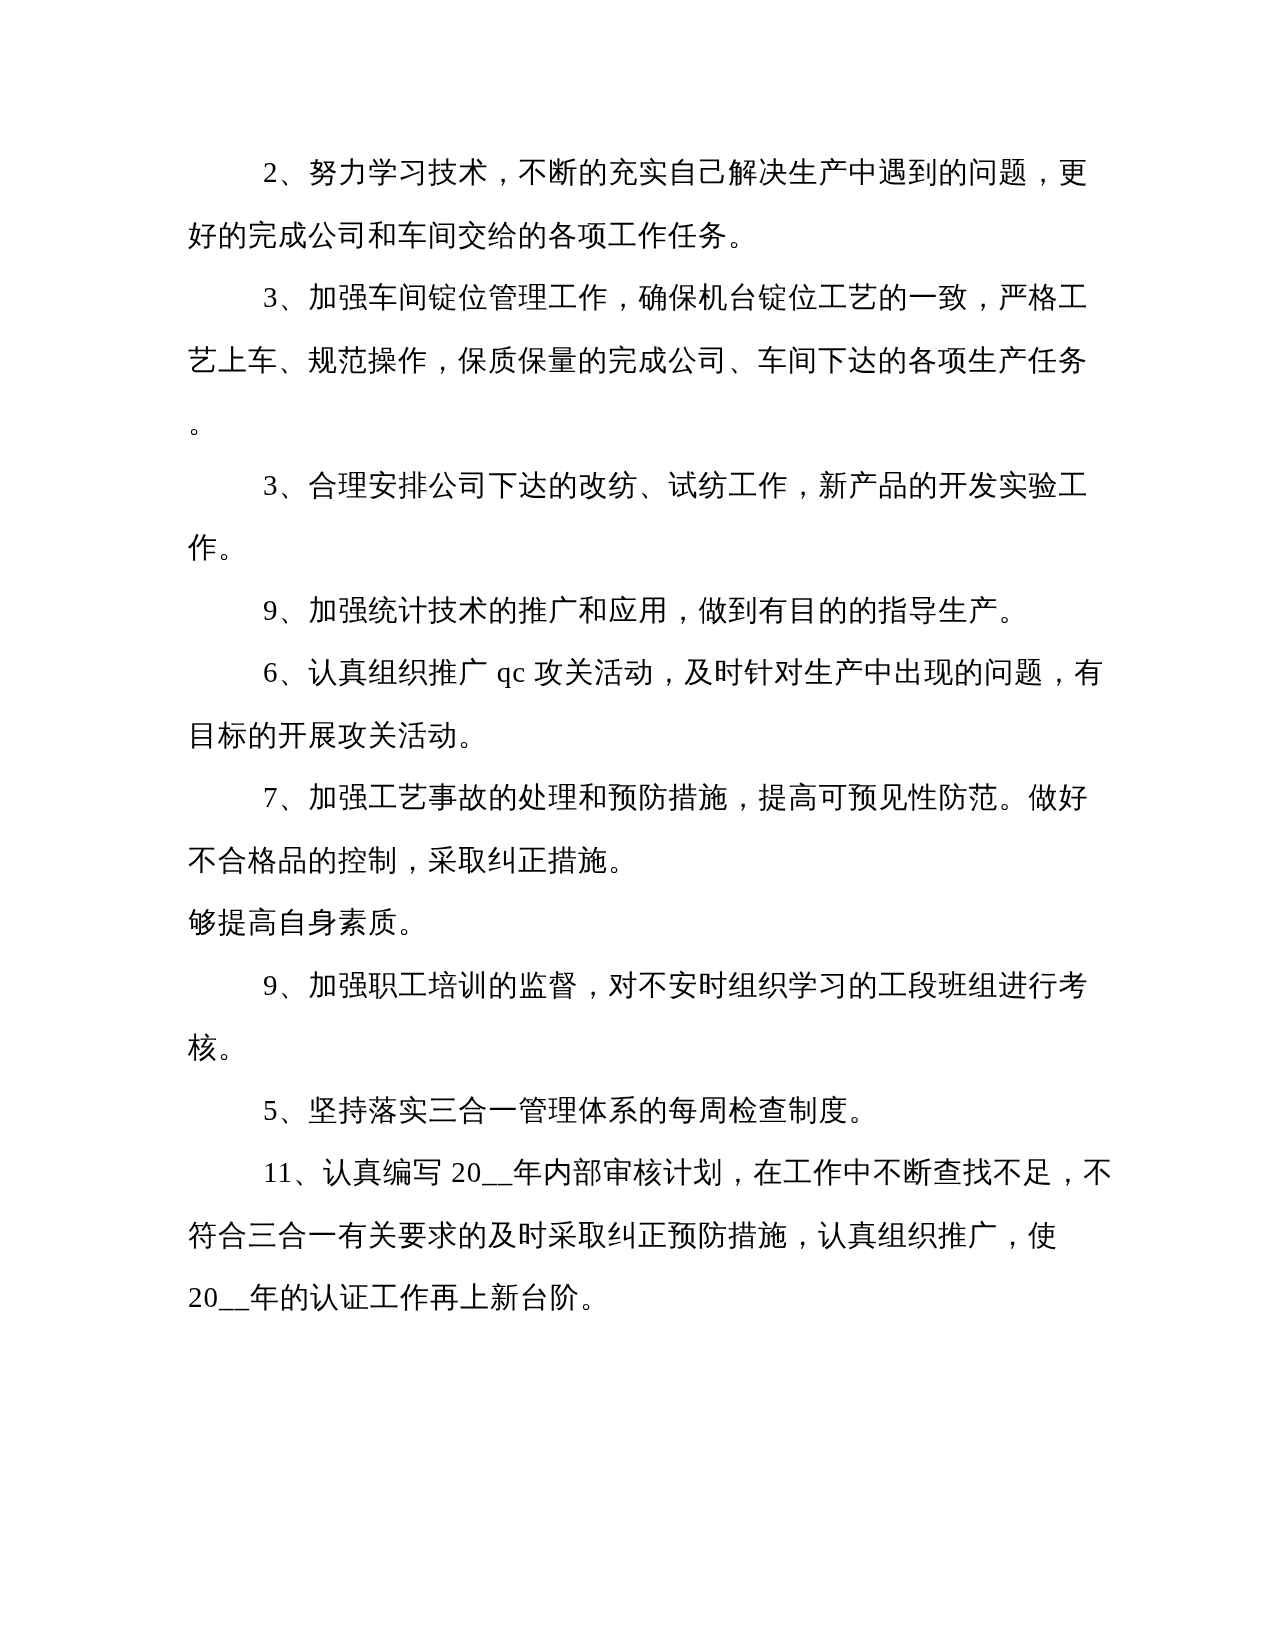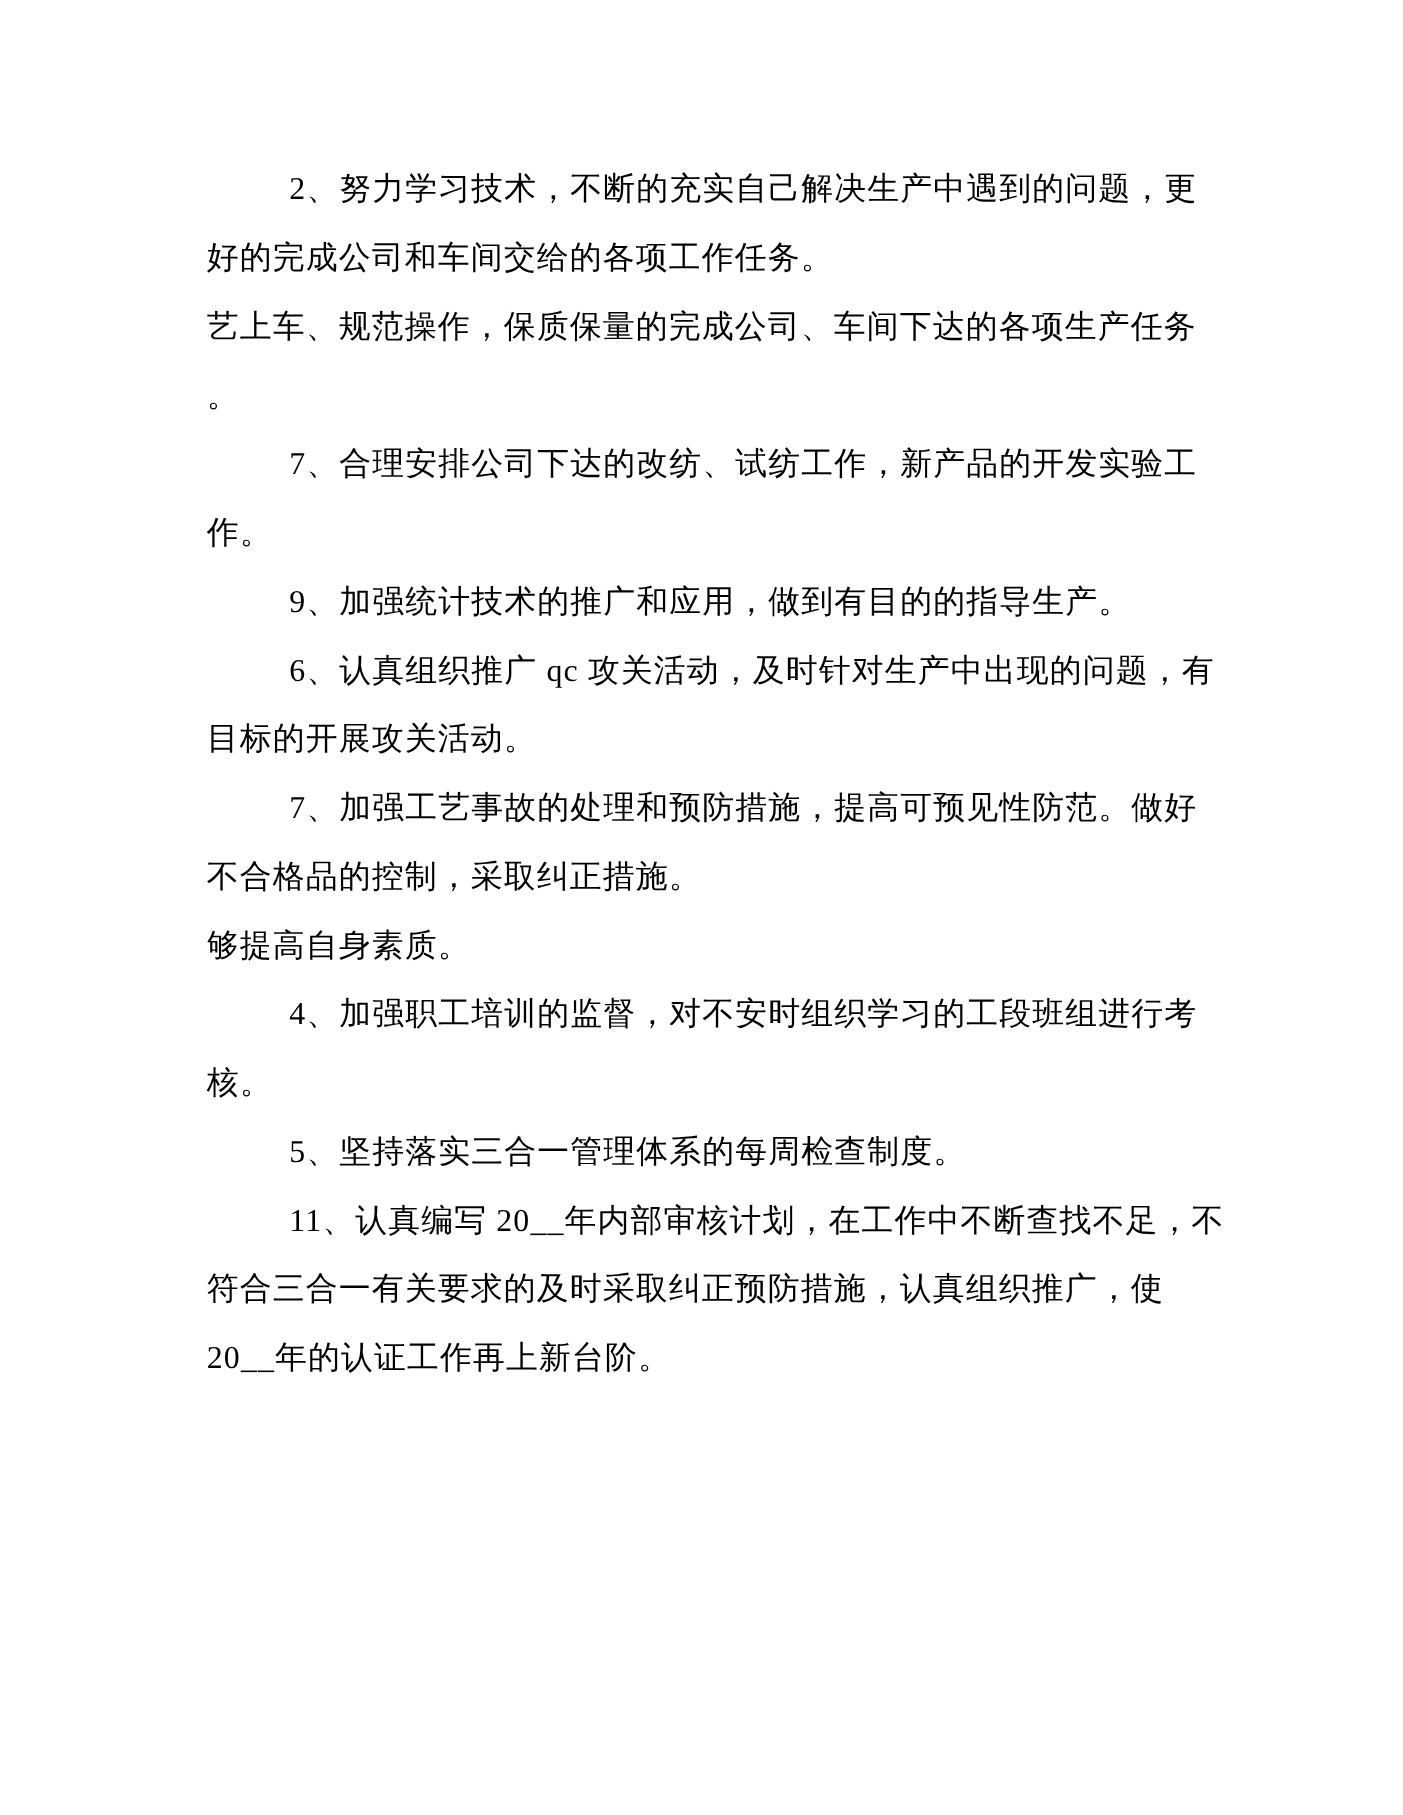--- a/index.html
+++ b/index.html
@@ -35,30 +35,31 @@
     padding-left: 75px;
   }
 </style>
 </head>
 <body>
 
 <div class="page">
   <div class="text-block">
     <div class="line indent">2、努力学习技术，不断的充实自己解决生产中遇到的问题，更</div>
     <div class="line">好的完成公司和车间交给的各项工作任务。</div>
+    <div class="line indent">3、加强车间锭位管理工作，确保机台锭位工艺的一致，严格工</div>
     <div class="line">艺上车、规范操作，保质保量的完成公司、车间下达的各项生产任务</div>
     <div class="line">。</div>
-    <div class="line indent">7、合理安排公司下达的改纺、试纺工作，新产品的开发实验工</div>
+    <div class="line indent">3、合理安排公司下达的改纺、试纺工作，新产品的开发实验工</div>
     <div class="line">作。</div>
     <div class="line indent">9、加强统计技术的推广和应用，做到有目的的指导生产。</div>
     <div class="line indent">6、认真组织推广 qc 攻关活动，及时针对生产中出现的问题，有</div>
     <div class="line">目标的开展攻关活动。</div>
     <div class="line indent">7、加强工艺事故的处理和预防措施，提高可预见性防范。做好</div>
     <div class="line">不合格品的控制，采取纠正措施。</div>
     <div class="line">够提高自身素质。</div>
-    <div class="line indent">4、加强职工培训的监督，对不安时组织学习的工段班组进行考</div>
+    <div class="line indent">9、加强职工培训的监督，对不安时组织学习的工段班组进行考</div>
     <div class="line">核。</div>
     <div class="line indent">5、坚持落实三合一管理体系的每周检查制度。</div>
     <div class="line indent">11、认真编写 20__年内部审核计划，在工作中不断查找不足，不</div>
     <div class="line">符合三合一有关要求的及时采取纠正预防措施，认真组织推广，使</div>
     <div class="line">20__年的认证工作再上新台阶。</div>
   </div>
 </div>
 
 </body></html>

